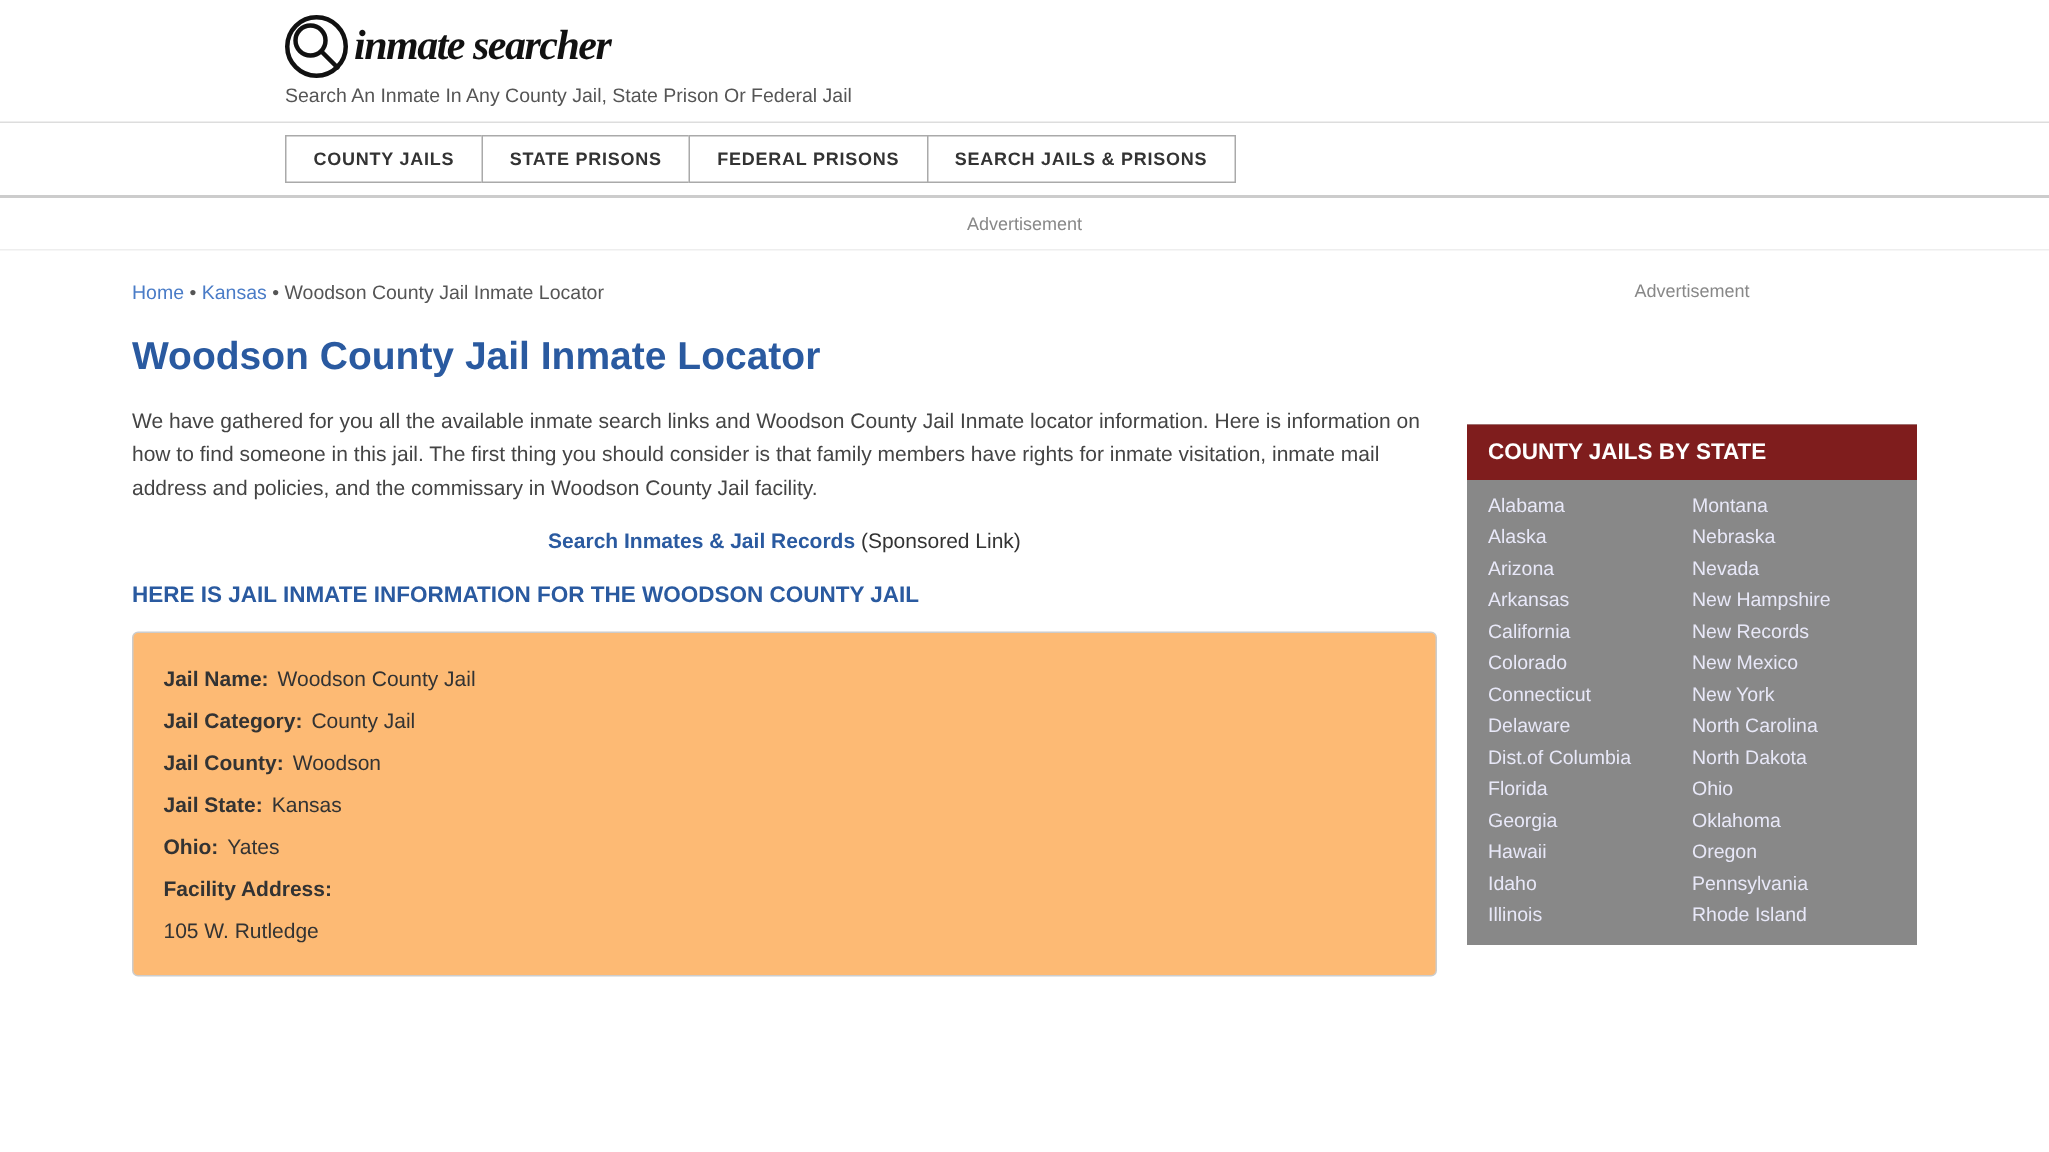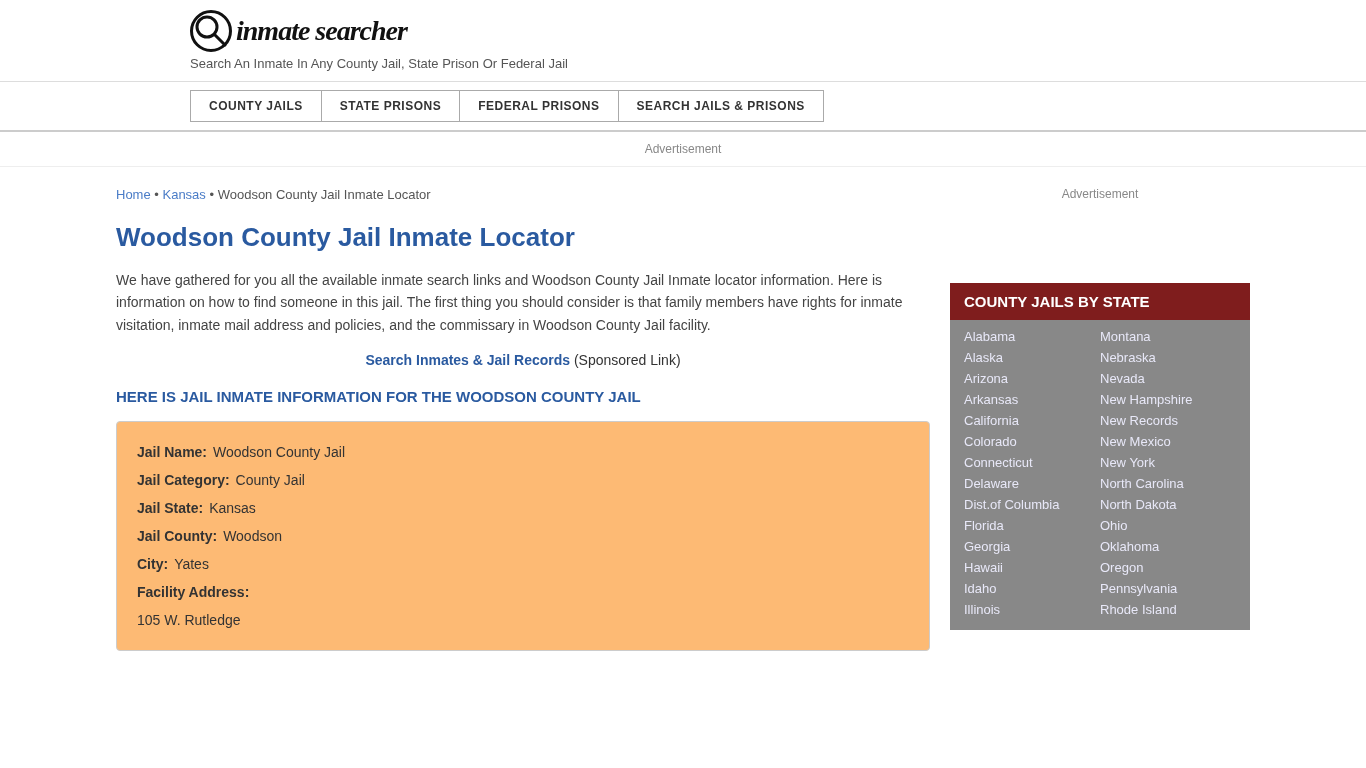--- a/index.html
+++ b/index.html
@@ -14,21 +14,21 @@
 
     
     #nav { padding: 8px 190px; border-bottom: 2px solid #ccc; display: flex; gap: 0; }
     .nav-btn { padding: 8px 18px; border: 1px solid #aaa; background: #fff; font-size: 12px; font-weight: bold; color: #333; cursor: pointer; text-transform: uppercase; letter-spacing: 0.5px; }
     .nav-btn:not(:last-child) { border-right: none; }
 
     
     #ad-banner { text-align: center; padding: 10px; font-size: 12px; color: #888; border-bottom: 1px solid #eee; }
 
     
-    #content-area { display: flex; padding: 0 116px; gap: 20px; }
+    #content-area { display: flex; padding: 0 88px; gap: 20px; }
 
     
     #main-content { flex: 1; min-width: 0; padding: 20px 0; }
 
     
     #breadcrumb { font-size: 13px; margin-bottom: 20px; color: #555; }
     #breadcrumb a { color: #4a7cc7; text-decoration: none; }
 
     
     #page-title { font-size: 26px; color: #2a5aa0; font-weight: bold; margin-bottom: 16px; }
@@ -111,29 +111,29 @@
     <div id="info-card">
       <div class="info-row">
         <span class="info-label">Jail Name:</span>
         <span class="info-value">Woodson County Jail</span>
       </div>
       <div class="info-row">
         <span class="info-label">Jail Category:</span>
         <span class="info-value">County Jail</span>
       </div>
       <div class="info-row">
+        <span class="info-label">Jail County:</span>
+        <span class="info-value">Woodson</span>
+      </div>
+      <div class="info-row">
         <span class="info-label">Jail State:</span>
         <span class="info-value">Kansas</span>
       </div>
       <div class="info-row">
-        <span class="info-label">Jail County:</span>
-        <span class="info-value">Woodson</span>
-      </div>
-      <div class="info-row">
-        <span class="info-label">City:</span>
+        <span class="info-label">Ohio:</span>
         <span class="info-value">Yates</span>
       </div>
       <div class="info-row">
         <span class="info-label">Facility Address:</span>
       </div>
       <div class="info-row">
         <span class="info-value">105 W. Rutledge</span>
       </div>
     </div>
 

